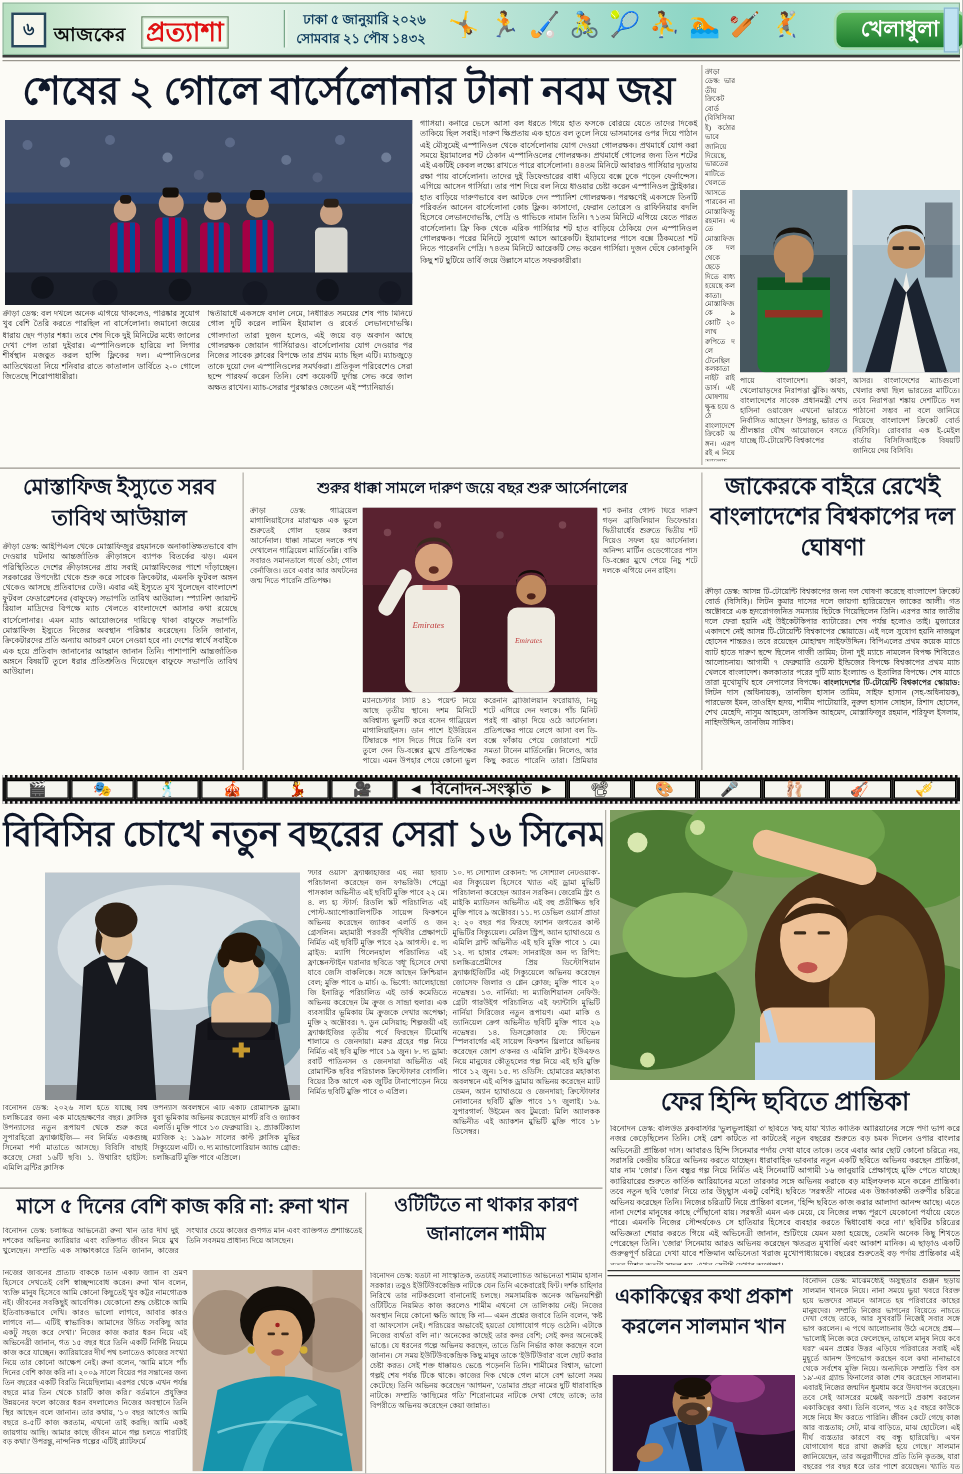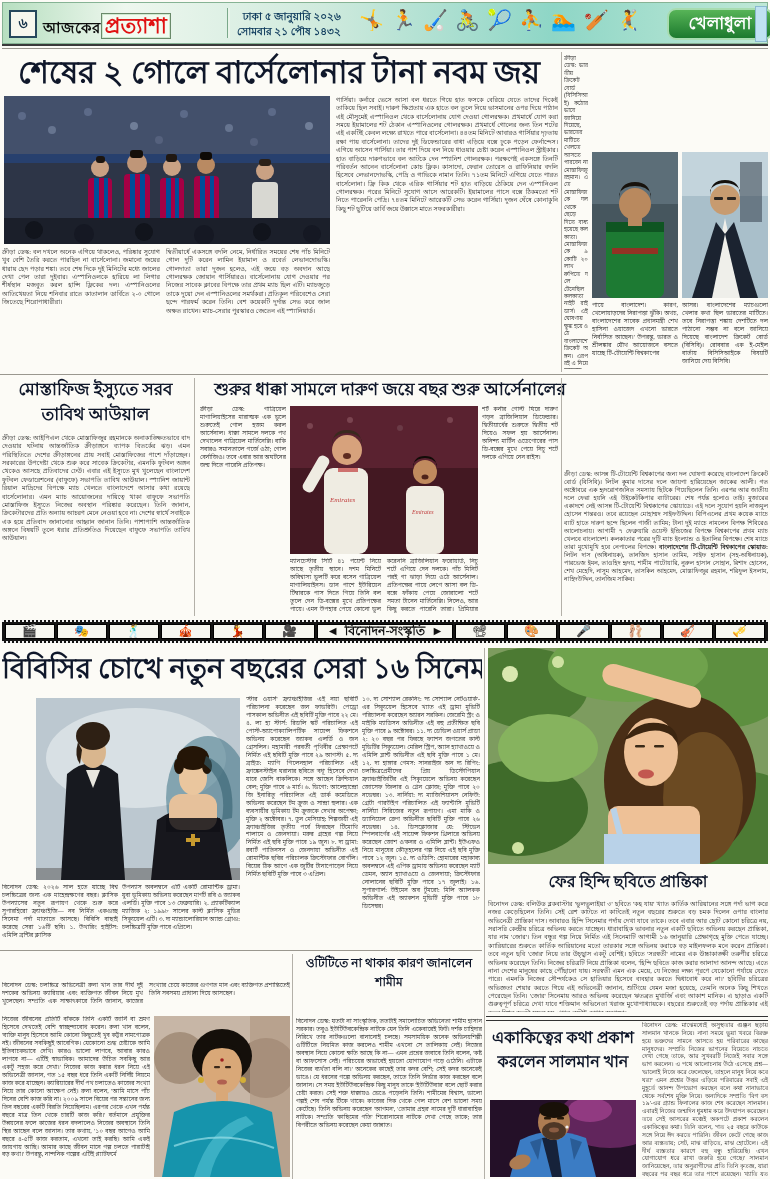--- a/index.html
+++ b/index.html
@@ -10,21 +10,21 @@
   .hl{font-weight:700;color:#0f172a;text-align:center;overflow:hidden;}
   .vline{border-left:1px solid #b3b0a8;}
   .hline{border-top:1px solid #9a978f;}
   
   .hdr{background:linear-gradient(90deg,#b7dfc0 0%,#eef7ee 16%,#cfeadd 42%,#8ed6c6 72%,#bfe8d6 100%);
        border:1px solid #86b394;}
   .pagenum{background:#f7f7ee;border:2px solid #27485c;font-weight:700;font-size:14px;
            display:flex;align-items:center;justify-content:center;color:#14324a;}
   .logo-black{font-size:15px;font-weight:800;color:#0d0d0d;letter-spacing:.5px;}
   .logo-red{font-size:21px;font-weight:800;color:#e01212;background:#f2fbf0;border:1px solid #6a8a6a;
-            padding:0 3px;margin-left:0;box-shadow:0 0 0 1px #cfe8cf inset;}
+            padding:0 3px;margin-left:12px;box-shadow:0 0 0 1px #cfe8cf inset;}
   .dates{font-size:10.5px;font-weight:700;color:#0d3a5c;line-height:1.45;text-align:right;}
   .badge{background:linear-gradient(180deg,#57b457,#1c7a2e);border:2px solid #a8dcb0;border-radius:9px;
          color:#fff;font-weight:800;font-size:17px;display:flex;align-items:center;justify-content:center;}
   .icons{display:flex;justify-content:space-between;align-items:center;font-size:20px;line-height:1;}
   .icons span:nth-child(1){color:#c92a2a}.icons span:nth-child(2){color:#2b9e44}
   .icons span:nth-child(3){color:#7a3fa0}.icons span:nth-child(4){color:#d9488c}
   .icons span:nth-child(5){color:#e07820}.icons span:nth-child(6){color:#2a6ad0}
   .icons span:nth-child(7){color:#c92a2a}.icons span:nth-child(8){color:#2a6ad0}
   .icons span:nth-child(9){color:#d9488c}
   
@@ -166,21 +166,21 @@
   <div class="abs bt" style="left:592px;top:302px;width:86px;height:68px;font-size:6px;">পায়ে বাংলাদেশ। কারণ, খেলোয়াড়দের নিরাপত্তা ঝুঁকি। অথচ, বাংলাদেশের সাবেক প্রধানমন্ত্রী শেখ হাসিনা ওয়াজেদ এখনো ভারতে নির্বাসিত আছেন।' উপরন্তু, ভারত ও শ্রীলঙ্কার যৌথ আয়োজনে বসতে যাচ্ছে টি-টোয়েন্টি বিশ্বকাপের</div>
   <div class="abs bt" style="left:682px;top:302px;width:86px;height:68px;font-size:6px;">আসর। বাংলাদেশের ম্যাচগুলো খেলার কথা ছিল ভারতের মাটিতে। তবে নিরাপত্তা শঙ্কায় দেশটিতে দল পাঠানো সম্ভব না বলে জানিয়ে দিয়েছে বাংলাদেশ ক্রিকেট বোর্ড (বিসিবি)। রোববার এক ই-মেইল বার্তায় বিসিসিআইকে বিষয়টি জানিয়ে দেয় বিসিবি।</div>
 
   <div class="abs hline" style="left:0px;top:374px;width:768px;"></div>
 
   <div class="abs hl" style="left:0px;top:378px;width:191px;height:52px;font-size:17px;line-height:1.45;">মোস্তাফিজ ইস্যুতে সরব তাবিথ আউয়াল</div>
   <div class="abs bt" style="left:2px;top:434px;width:188px;height:182px;">ক্রীড়া ডেস্ক: আইপিএল থেকে মোস্তাফিজুর রহমানকে অনাকাঙ্ক্ষিতভাবে বাদ দেওয়ার ঘটনায় আন্তর্জাতিক ক্রীড়াঙ্গনে ব্যাপক বিতর্কের ঝড়। এমন পরিস্থিতিতে দেশের ক্রীড়াঙ্গনের প্রায় সবাই মোস্তাফিজের পাশে দাঁড়াচ্ছেন। সরকারের উপদেষ্টা থেকে শুরু করে সাবেক ক্রিকেটার, এমনকি ফুটবল অঙ্গন থেকেও আসছে প্রতিবাদের ঢেউ। এবার এই ইস্যুতে মুখ খুলেছেন বাংলাদেশ ফুটবল ফেডারেশনের (বাফুফে) সভাপতি তাবিথ আউয়াল। স্প্যানিশ জায়ান্ট রিয়াল মাদ্রিদের বিপক্ষে ম্যাচ খেলতে বাংলাদেশে আসার কথা রয়েছে বার্সেলোনার। এমন ম্যাচ আয়োজনের দায়িত্বে থাকা বাফুফে সভাপতি মোস্তাফিজ ইস্যুতে নিজের অবস্থান পরিষ্কার করেছেন। তিনি জানান, ক্রিকেটারদের প্রতি অন্যায় আচরণ মেনে নেওয়া হবে না। দেশের স্বার্থে সবাইকে এক হয়ে প্রতিবাদ জানানোর আহ্বান জানান তিনি। পাশাপাশি আন্তর্জাতিক অঙ্গনে বিষয়টি তুলে ধরার প্রতিশ্রুতিও দিয়েছেন বাফুফে সভাপতি তাবিথ আউয়াল।</div>
 
   <div class="abs vline" style="left:194px;top:378px;height:238px;"></div>
 
-  <div class="abs hl" style="left:210px;top:378px;width:360px;height:24px;font-size:17px;line-height:24px;white-space:nowrap;">শুরুর ধাক্কা সামলে দারুণ জয়ে বছর শুরু আর্সেনালের</div>
+  <div class="abs hl" style="left:198px;top:378px;width:360px;height:24px;font-size:12px;line-height:24px;white-space:nowrap;">শুরুর ধাক্কা সামলে দারুণ জয়ে বছর শুরু আর্সেনালের</div>
   <div class="abs bt" style="left:200px;top:406px;width:86px;height:210px;font-size:6px;">ক্রীড়া ডেস্ক: গাব্রিয়েল মাগালিয়াইসের মারাত্মক এক ভুলে শুরুতেই গোল হজম করল আর্সেনাল। ধাক্কা সামলে দলকে পথ দেখালেন গাব্রিয়েল মার্তিনেল্লি। বাকি সবারও সমানতালে গর্জে ওঠা; গোল বের্নাজিও। তবে এবার আর অঘটনের জন্ম দিতে পারেনি প্রতিপক্ষ।</div>
   <div class="abs ph" style="left:290px;top:406px;width:188px;height:148px;">
     <svg viewBox="0 0 188 148" preserveAspectRatio="none">
       <rect width="188" height="148" fill="#431822"></rect>
         <rect width="188" height="62" fill="#5a2230"></rect>
       <circle cx="20" cy="20" r="3" fill="#7a4450"></circle>
         <circle cx="60" cy="14" r="3" fill="#7a4450"></circle>
         <circle cx="110" cy="22" r="3" fill="#6a3a46"></circle>
         <circle cx="160" cy="14" r="3" fill="#7a4450"></circle>
       <rect x="34" y="62" width="44" height="86" rx="9" fill="#efece2"></rect>
@@ -194,20 +194,21 @@
       <circle cx="135" cy="66" r="12" fill="#c08a5e"></circle>
       <path d="M123,63 Q123,50 135,50 Q147,50 147,63 L147,58 Q143,52 135,52 Q127,52 123,58 Z" fill="#120c08"></path>
       <ellipse cx="135" cy="71" rx="3.5" ry="2.5" fill="#4e231a"></ellipse>
       <text x="122" y="108" font-size="6" fill="#c03d3d" font-style="italic">Emirates</text>
     </svg>
   </div>
   <div class="abs bt" style="left:482px;top:406px;width:76px;height:210px;font-size:6px;">শর্ট কর্নার গোল্ট ঘিরে দারুণ গড়ন ব্রাজিলিয়ান ডিফেন্ডার। দ্বিতীয়ার্ধের শুরুতে দ্বিতীয় শট দিয়েও সফল হয় আর্সেনাল। অনিন্দ্য মার্টিন ওডেগোরের পাস ডি-বক্সের মুখে পেয়ে নিচু শটে দলকে এগিয়ে নেন রাইস।</div>
   <div class="abs bt" style="left:290px;top:558px;width:188px;height:58px;font-size:6px;column-count:2;column-gap:6px;">ম্যানচেস্টার সিটি ৪১ পয়েন্ট নিয়ে আছে তৃতীয় স্থানে। দশম মিনিটে অবিশ্বাস্য ভুলটি করে বসেন গাব্রিয়েল মাগালিয়াইনস। ডান পাশে ইউরিয়েন টিম্বারকে পাস দিতে গিয়ে তিনি বল তুলে দেন ডি-বক্সের মুখে প্রতিপক্ষের পায়ে। এমন উপহার পেয়ে কোনো ভুল করেননি ব্রাজিলিয়ান ফরোয়ার্ড, নিচু শটে এগিয়ে দেন দলকে। পাঁচ মিনিট পরই গা ঝাড়া দিয়ে ওঠে আর্সেনাল। প্রতিপক্ষের পায়ে লেগে আসা বল ডি-বক্সে ফাঁকায় পেয়ে জোরালো শটে সমতা টানেন মার্তিনেল্লি। নিলেও, আর কিছু করতে পারেনি তারা। প্রিমিয়ার লিগে গত মৌসুমে দুই লেগেই বোর্নমাউথের বিপক্ষে হোঁচট খেয়েছিল আর্সেনাল। ২০ ম্যাচে ১৫ জয় ও ৩ ড্রয়ে ৪৮ পয়েন্ট নিয়ে শীর্ষস্থান মজবুত করল মিকেল আর্তেতার দল। এক ম্যাচ কম খেলা ম্যানচেস্টার ইউনাইটেড ৪২ পয়েন্ট নিয়ে দ্বিতীয় স্থানে।</div>
 
   <div class="abs vline" style="left:561px;top:378px;height:238px;"></div>
+  <div class="abs hl" style="left:564px;top:378px;width:204px;height:90px;font-size:18.5px;line-height:1.32;">জাকেরকে বাইরে রেখেই বাংলাদেশের বিশ্বকাপের দল ঘোষণা</div>
   <div class="abs bt" style="left:564px;top:470px;width:204px;height:146px;font-size:6.1px;">
     <span>ক্রীড়া ডেস্ক: আসন্ন টি-টোয়েন্টি বিশ্বকাপের জন্য দল ঘোষণা করেছে বাংলাদেশ ক্রিকেট বোর্ড (বিসিবি)। লিটন কুমার দাসের দলে জায়গা হারিয়েছেন জাকের আলী। গত অক্টোবরে এক হৃদরোগজনিত সমস্যায় ছিটকে গিয়েছিলেন তিনি। এরপর আর জাতীয় দলে ফেরা হয়নি এই উইকেটকিপার ব্যাটারের। শেষ পর্যন্ত হলোও তাই। মুজারের একাদশে নেই আসন্ন টি-টোয়েন্টি বিশ্বকাপের স্কোয়াডে। এই দলে সুযোগ হয়নি নাজমুল হোসেন শান্তরও। তবে রয়েছেন মোহাম্মদ সাইফউদ্দিন। বিপিএলের প্রথম কয়েক ম্যাচে ব্যাট হাতে দারুণ ছন্দে ছিলেন গাজী তামিম; টানা দুই ম্যাচে নামলেন বিপক্ষ শিবিরেও আলোচনায়। আগামী ৭ ফেব্রুয়ারি ওয়েস্ট ইন্ডিজের বিপক্ষে বিশ্বকাপের প্রথম ম্যাচ খেলবে বাংলাদেশ। কলকাতার পরের দুটি ম্যাচ ইংল্যান্ড ও ইতালির বিপক্ষে। শেষ ম্যাচে তারা মুখোমুখি হবে নেপালের বিপক্ষে।</span>
     <b>বাংলাদেশের টি-টোয়েন্টি বিশ্বকাপের স্কোয়াড:</b>
     <span>লিটন দাস (অধিনায়ক), তানজিদ হাসান তামিম, সাইফ হাসান (সহ-অধিনায়ক), পারভেজ ইমন, তাওহিদ হৃদয়, শামীম পাটোয়ারি, নুরুল হাসান সোহান, রিশাদ হোসেন, শেখ মেহেদি, নাসুম আহমেদ, তাসকিন আহমেদ, মোস্তাফিজুর রহমান, শরিফুল ইসলাম, নাহিদউদ্দিন, তানজিম সাকিব।</span>
   </div>
 
   <div class="abs strip" style="left:2px;top:620px;width:766px;height:23px;">
     <span class="frame">🎬</span>
     <span class="frame">🎭</span>
     <span class="frame">🕺</span>
@@ -281,24 +282,25 @@
   </div>
 
   <div class="abs bt" style="left:246px;top:696px;width:112px;height:250px;font-size:6px;">'স্টার ওয়ার্স' ফ্র্যাঞ্চাইজির এই নয়া ছবিটি পরিচালনা করেছেন জন ফাভরিউ। পেড্রো পাসকাল অভিনীত এই ছবিটি মুক্তি পাবে ২২ মে। ৪. ল্য হ্য স্টার্স: রিডলি স্কট পরিচালিত এই পোস্ট-অ্যাপোক্যালিপটিক সায়েন্স ফিকশনে অভিনয় করেছেন জ্যাকব এলর্ডি ও জন গ্রেসলিন। মহামারী পরবর্তী পৃথিবীর প্রেক্ষাপটে নির্মিত এই ছবিটি মুক্তি পাবে ২৯ আগস্ট। ৫. দ্য ব্রাইড: ম্যাগি গিলেনহাল পরিচালিত এই ফ্রাঙ্কেনস্টাইন ঘরানার ছবিতে 'বধূ' হিসেবে দেখা যাবে জেসি বাকলিকে। সঙ্গে আছেন ক্রিশ্চিয়ান বেল; মুক্তি পাবে ৬ মার্চ। ৬. ভিগো: আলেহান্দ্রো জি ইনারিতু পরিচালিত এই ডার্ক কমেডিতে অভিনয় করেছেন টম ক্রুজ ও সান্দ্রা হুলার। এক ব্যবসায়ীর ভূমিকায় টম ক্রুজকে দেখার অপেক্ষা; মুক্তি ২ অক্টোবর। ৭. ডুন মেসিয়াহ: শিল্পজয়ী এই ফ্র্যাঞ্চাইজির তৃতীয় পর্বে ফিরছেন টিমোথি শালামে ও জেনদায়া। মরুর গ্রহের গল্প নিয়ে নির্মিত এই ছবি মুক্তি পাবে ১৯ জুন। ৮. দ্য ড্রামা: রবার্ট পাতিনসন ও জেনদায়া অভিনীত এই রোমান্টিক ছবির পরিচালক ক্রিস্টোফার বোর্গলি। বিয়ের ঠিক আগে এক জুটির টানাপোড়েন নিয়ে নির্মিত ছবিটি মুক্তি পাবে ৩ এপ্রিল।</div>
   <div class="abs bt" style="left:362px;top:696px;width:118px;height:250px;font-size:6px;">১০. দ্য সোশ্যাল রেকনিং: 'দ্য সোশ্যাল নেটওয়ার্ক'-এর সিক্যুয়েল হিসেবে খ্যাত এই ড্রামা মুভিটি পরিচালনা করেছেন অ্যারন সরকিন। জেরেমি স্ট্রং ও মাইকি ম্যাডিসন অভিনীত এই বহু প্রতীক্ষিত ছবি মুক্তি পাবে ৯ অক্টোবর। ১১. দ্য ডেভিল ওয়ার্স প্রাডা ২: ২০ বছর পর ফিরছে ফ্যাশন জগতের কাল্ট মুভিটির সিক্যুয়েল। মেরিল স্ট্রিপ, অ্যান হ্যাথাওয়ে ও এমিলি ব্লান্ট অভিনীত এই ছবি মুক্তি পাবে ১ মে। ১২. দ্য হাঙ্গার গেমস: সানরাইজ অন দ্য রিপিং: চলচ্চিত্রপ্রেমীদের প্রিয় ডিস্টোপিয়ান ফ্র্যাঞ্চাইজিটির এই সিক্যুয়েলে অভিনয় করেছেন জোসেফ জিলার ও গ্লেন ক্লোজ; মুক্তি পাবে ২০ নভেম্বর। ১৩. নার্নিয়া: দ্য ম্যাজিশিয়ানস নেফিউ: গ্রেটা গারউইগ পরিচালিত এই ফ্যান্টাসি মুভিটি নার্নিয়া সিরিজের নতুন রূপায়ণ। এমা মাকি ও ড্যানিয়েল ক্রেগ অভিনীত ছবিটি মুক্তি পাবে ২৬ নভেম্বর। ১৪. ডিসক্লোজার যে: স্টিভেন স্পিলবার্গের এই সায়েন্স ফিকশন থ্রিলারে অভিনয় করেছেন জোশ ও'কনর ও এমিলি ব্লান্ট। ইউএফও নিয়ে মানুষের কৌতূহলের গল্প নিয়ে এই ছবি মুক্তি পাবে ১২ জুন। ১৫. দ্য ওডিসি: হোমারের মহাকাব্য অবলম্বনে এই এপিক ড্রামায় অভিনয় করেছেন ম্যাট ডেমন, অ্যান হ্যাথাওয়ে ও জেনদায়া; ক্রিস্টোফার নোলানের ছবিটি মুক্তি পাবে ১৭ জুলাই। ১৬. সুপারগার্ল: উইমেন অব টুমরো: মিলি অ্যালকক অভিনীত এই অ্যাকশন মুভিটি মুক্তি পাবে ১৮ ডিসেম্বর।</div>
   <div class="abs bt" style="left:2px;top:884px;width:116px;height:62px;font-size:6px;">বিনোদন ডেস্ক: ২০২৬ সাল হতে যাচ্ছে বিশ্ব চলচ্চিত্রের জন্য এক মাহেন্দ্রক্ষণের বছর। ক্লাসিক উপন্যাসের নতুন রূপায়ণ থেকে শুরু করে সুপারহিরো ফ্র্যাঞ্চাইজি— নব নির্মিত একগুচ্ছ সিনেমা পর্দা মাতাতে আসছে। বিবিসি বাছাই করেছে সেরা ১৬টি ছবি। ১. উথারিং হাইটস: এমিলি ব্রন্টির ক্লাসিক</div>
   <div class="abs bt" style="left:122px;top:884px;width:118px;height:62px;font-size:6px;">উপন্যাস অবলম্বনে এটি একটি রোমান্টিক ড্রামা। যুবা ভূমিকায় অভিনয় করেছেন মার্গট রবি ও জ্যাকব এলর্ডি। মুক্তি পাবে ১৩ ফেব্রুয়ারি। ২. প্র্যাকটিক্যাল ম্যাজিক ২: ১৯৯৮ সালের কাল্ট ক্লাসিক মুভির সিক্যুয়েল এটি। ৩. দ্য ম্যান্ডালোরিয়ান অ্যান্ড গ্রোগু: চলচ্চিত্রটি মুক্তি পাবে এপ্রিলে।</div>
 
   <div class="abs vline" style="left:484px;top:648px;height:531px;"></div>
   <div class="abs hline" style="left:0px;top:950px;width:482px;"></div>
 
-  <div class="abs hl" style="left:488px;top:868px;width:280px;height:28px;font-size:16px;line-height:28px;white-space:nowrap;">ফের হিন্দি ছবিতে প্রান্তিকা</div>
+  <div class="abs hl" style="left:488px;top:868px;width:280px;height:28px;font-size:20px;line-height:28px;white-space:nowrap;">ফের হিন্দি ছবিতে প্রান্তিকা</div>
   <div class="abs bt" style="left:488px;top:900px;width:280px;height:112px;">বিনোদন ডেস্ক: বলিউড ব্লকবাস্টার 'ভুলভুলাইয়া ৩' ছবিতে 'কহ যায়' খ্যাত কার্তিক আরিয়ানের সঙ্গে পর্দা ভাগ করে নজর কেড়েছিলেন তিনি। সেই রেশ কাটতে না কাটতেই নতুন বছরের শুরুতে বড় চমক দিলেন ওপার বাংলার অভিনেত্রী প্রান্তিকা দাস। আবারও হিন্দি সিনেমার পর্দায় দেখা যাবে তাকে। তবে এবার আর ছোট কোনো চরিত্রে নয়, সরাসরি কেন্দ্রীয় চরিত্রে অভিনয় করতে যাচ্ছেন। ধারাবাহিক ভাবনার নতুন একটি ছবিতে অভিনয় করছেন প্রান্তিকা, যার নাম 'জোর'। তিন বন্ধুর গল্প নিয়ে নির্মিত এই সিনেমাটি আগামী ১৬ জানুয়ারি প্রেক্ষাগৃহে মুক্তি পেতে যাচ্ছে। ক্যারিয়ারের শুরুতে কার্তিক আরিয়ানের মতো তারকার সঙ্গে অভিনয় করাকে বড় মাইলফলক মনে করেন প্রান্তিকা। তবে নতুন ছবি 'জোর' নিয়ে তার উচ্ছ্বাস একটু বেশিই। ছবিতে 'সরস্বতী' নামের এক উচ্চাকাঙ্ক্ষী তরুণীর চরিত্রে অভিনয় করেছেন তিনি। নিজের চরিত্রটি নিয়ে প্রান্তিকা বলেন, 'হিন্দি ছবিতে কাজ করার আলাদা আনন্দ আছে। এতে নানা দেশের মানুষের কাছে পৌঁছানো যায়। সরস্বতী এমন এক মেয়ে, যে নিজের লক্ষ্য পূরণে যেকোনো পর্যায়ে যেতে পারে। এমনকি নিজের সৌন্দর্যকেও সে হাতিয়ার হিসেবে ব্যবহার করতে দ্বিধাবোধ করে না।' ছবিটির চরিত্রের অভিজ্ঞতা শেয়ার করতে গিয়ে এই অভিনেত্রী জানান, শুটিংয়ে যেমন মজা হয়েছে, তেমনি অনেক কিছু শিখতে পেরেছেন তিনি। 'জোর' সিনেমায় আরও অভিনয় করেছেন ঋতব্রত মুখার্জি এবং আকাশ মানিক। এ ছাড়াও একটি গুরুত্বপূর্ণ চরিত্রে দেখা যাবে শক্তিমান অভিনেতা খরাজ মুখোপাধ্যায়কে। বছরের শুরুতেই বড় পর্দায় প্রান্তিকার এই নতুন মিশন কতটা সফল হয়, এখন সেটাই দেখার অপেক্ষা।</div>
   <div class="abs" style="left:486px;top:1016px;width:282px;height:3px;border-top:1px solid #333;border-bottom:1px solid #333;"></div>
 
+  <div class="abs hl" style="left:2px;top:954px;width:288px;height:24px;font-size:16px;line-height:24px;white-space:nowrap;">মাসে ৫ দিনের বেশি কাজ করি না: রুনা খান</div>
   <div class="abs bt" style="left:2px;top:982px;width:288px;height:30px;font-size:6px;column-count:2;column-gap:6px;">বিনোদন ডেস্ক: চলচ্চিত্র অভিনেত্রী রুনা খান তার দীর্ঘ দুই দশকের অভিনয় ক্যারিয়ার এবং ব্যক্তিগত জীবন নিয়ে মুখ খুলেছেন। সম্প্রতি এক সাক্ষাৎকারে তিনি জানান, কাজের সংখ্যার চেয়ে কাজের গুণগত মান এবং ব্যক্তিগত প্রশান্তিতেই তিনি সবসময় প্রাধান্য দিয়ে আসছেন।</div>
   <div class="abs bt" style="left:2px;top:1016px;width:148px;height:161px;font-size:6px;">নিজের জীবনের প্রতিটি বাঁককে তিনি একটি জার্নি বা ভ্রমণ হিসেবে দেখতেই বেশি স্বাচ্ছন্দ্যবোধ করেন। রুনা খান বলেন, 'ব্যক্তি মানুষ হিসেবে আমি কোনো কিছুতেই খুব কট্টর নামগোত্রক নই। জীবনের সবকিছুই আবেগিক। যেকোনো শুদ্ধ চেষ্টাকে আমি ইতিবাচকভাবে দেখি। কারও ভালো লাগবে, আবার কারও লাগবে না— এটিই স্বাভাবিক। আমাদের উচিত সবকিছু আর একটু সহজ করে দেখা।' নিজের কাজ করার ধরন নিয়ে এই অভিনেত্রী জানান, গত ১৫ বছর ধরে তিনি একটি নির্দিষ্ট নিয়মে কাজ করে যাচ্ছেন। ক্যারিয়ারের দীর্ঘ পথ চলাতেও কাজের সংখ্যা নিয়ে তার কোনো আক্ষেপ নেই। রুনা বলেন, 'আমি মাসে পাঁচ দিনের বেশি কাজ করি না। ২০০৯ সালে বিয়ের পর সন্তানের জন্য তিন বছরের একটি বিরতি নিয়েছিলাম। এরপর থেকে এখন পর্যন্ত বছরে মাত্র তিন থেকে চারটি কাজ করি।' বর্তমানে প্রযুক্তির উন্নয়নের ফলে কাজের ধরন বদলালেও নিজের অবস্থানে তিনি স্থির আছেন বলে জানান। তার কথায়, '১০ বছর আগেও আমি বছরে ৪-৫টি কাজ করতাম, এখনো তাই করছি। আমি একই জায়গায় আছি। আমার কাছে জীবন মানে গল্প চলতে পারাটাই বড় কথা।' উপরন্তু, নান্দনিক গল্পের এটিই প্ল্যাটফর্মে</div>
   <div class="abs ph" style="left:154px;top:1016px;width:136px;height:161px;">
     <svg viewBox="0 0 136 161" preserveAspectRatio="none">
       <rect width="136" height="161" fill="#c7b6a6"></rect>
       <circle cx="26" cy="42" r="26" fill="#a5907c"></circle>
         <circle cx="112" cy="52" r="30" fill="#8d7764"></circle>
       <rect x="96" y="0" width="40" height="161" fill="#b29a84" opacity=".7"></rect>
       <ellipse cx="68" cy="40" rx="30" ry="27" fill="#140f0a"></ellipse>
       <ellipse cx="68" cy="54" rx="20" ry="24" fill="#d9a878"></ellipse>
@@ -310,21 +312,21 @@
       <circle cx="47" cy="64" r="3" fill="#d4af37"></circle>
         <circle cx="89" cy="64" r="3" fill="#d4af37"></circle>
       <rect x="62" y="76" width="12" height="10" fill="#d9a878"></rect>
       <path d="M8,161 L20,96 Q68,74 118,96 L128,161 Z" fill="#1694ac"></path>
       <path d="M40,161 Q56,110 92,100 L100,108 Q64,122 56,161 Z" fill="#55c3d4" opacity=".6"></path>
       <path d="M20,130 Q68,112 120,132" stroke="#9adfe8" stroke-width="2" fill="none" opacity=".7"></path>
     </svg>
   </div>
 
   <div class="abs vline" style="left:292px;top:954px;height:225px;"></div>
-  <div class="abs hl" style="left:296px;top:954px;width:186px;height:58px;font-size:12px;line-height:1.55;">ওটিটিতে না থাকার কারণ জানালেন শামীম</div>
+  <div class="abs hl" style="left:296px;top:954px;width:186px;height:58px;font-size:15px;line-height:1.55;">ওটিটিতে না থাকার কারণ জানালেন শামীম</div>
   <div class="abs bt" style="left:296px;top:1018px;width:186px;height:159px;font-size:6px;">বিনোদন ডেস্ক: যতটা না সাংস্কৃতিক, ততটাই সমালোচিত অভিনেতা শামীম হাসান সরকার। তবুও ইউটিউবকেন্দ্রিক নাটকে যেন তিনি একেবারেই ফিট। দর্শক চাহিদার নিরিখে তার নাটকগুলো বানানোই চলছে। সমসাময়িক অনেক অভিনয়শিল্পী ওটিটিতে নিয়মিত কাজ করলেও শামীম এখনো সে তালিকায় নেই। নিজের অবস্থান নিয়ে কোনো ক্ষতি আছে কি না— এমন প্রশ্নের জবাবে তিনি বলেন, 'কষ্ট বা আফসোস নেই। পরিচয়ের অভাবেই হয়তো যোগাযোগ গড়ে ওঠেনি। এটাকে নিজের ব্যর্থতা বলি না।' অনেকের কাছেই তার কদর বেশি; সেই কদর অনেকেই ভাঙে। যে ধরনের গল্পে অভিনয় করছেন, তাতে তিনি নির্ভার কাজ করছেন বলে জানান। সে সময় ইউটিউবকেন্দ্রিক কিছু মানুষ তাকে 'ইউটিউবার' বলে ছোট করার চেষ্টা করত। সেই শক্ত ধাক্কায়ও ভেঙে পড়েননি তিনি। শামীমের বিশ্বাস, ভালো গল্পই শেষ পর্যন্ত টিকে থাকে। কাজের দিক থেকে গেল মাসে বেশ ভালো সময় কেটেছে। তিনি অভিনয় করেছেন 'আগমন', 'তোমার প্রহর' নামের দুটি ধারাবাহিক নাটকে। সম্প্রতি 'কাছিমের গতি' শিরোনামের নাটকে দেখা গেছে তাকে; তার বিপরীতে অভিনয় করেছেন কেয়া জান্নাত।</div>
 
   <div class="abs hl" style="left:490px;top:1026px;width:146px;height:72px;font-size:16px;line-height:1.5;">একাকিত্বের কথা প্রকাশ করলেন সালমান খান</div>
   <div class="abs ph" style="left:490px;top:1100px;width:146px;height:77px;">
     <svg viewBox="0 0 146 77" preserveAspectRatio="none">
       <rect width="146" height="77" fill="#241028"></rect>
       <ellipse cx="120" cy="18" rx="52" ry="30" fill="#7c2f72" opacity=".7"></ellipse>
       <ellipse cx="100" cy="10" rx="22" ry="12" fill="#b04a9a" opacity=".6"></ellipse>
       <path d="M20,77 L30,40 Q60,24 96,38 L106,77 Z" fill="#3b7cc4"></path>
       <polygon points="52,38 62,77 72,77 66,36" fill="#16223a"></polygon>

